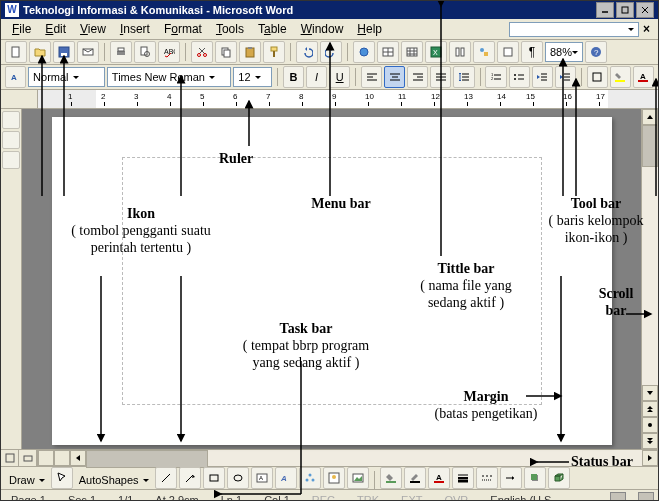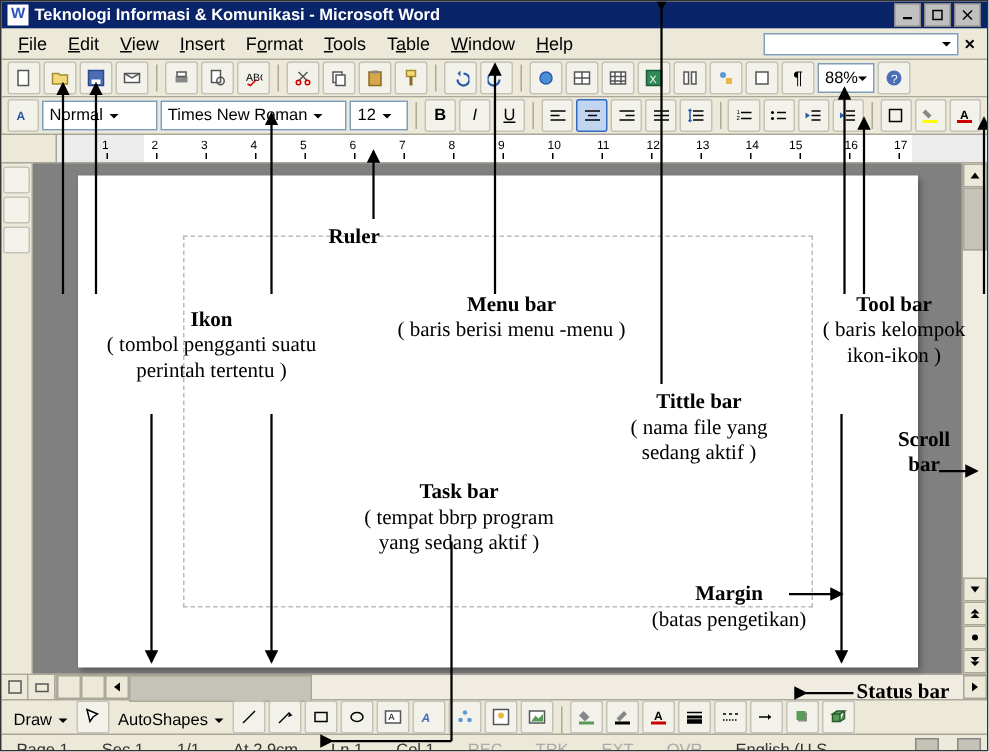--- a/index.html
+++ b/index.html
@@ -648,21 +648,20 @@
   </svg>
 
   <div class="anno" style="left:218px;top:150px"><b>Ruler</b></div>
   <div class="anno" style="left:60px;top:205px;width:160px">
     <b>Ikon</b><br>
     <span style="white-space:pre-line">( tombol pengganti suatu
 perintah tertentu )</span>
   </div>
   <div class="anno" style="left:250px;top:195px;width:180px">
     <b>Menu bar</b><br>
-    <span>( baris berisi menu -menu )</span>
   </div>
   <div class="anno" style="left:535px;top:195px;width:120px">
     <b>Tool bar</b><br>
     <span style="white-space:pre-line">( baris kelompok
 ikon-ikon )</span>
   </div>
   <div class="anno" style="left:400px;top:260px;width:130px">
     <b>Tittle bar</b><br>
     <span style="white-space:pre-line">( nama file yang
 sedang aktif )</span>

